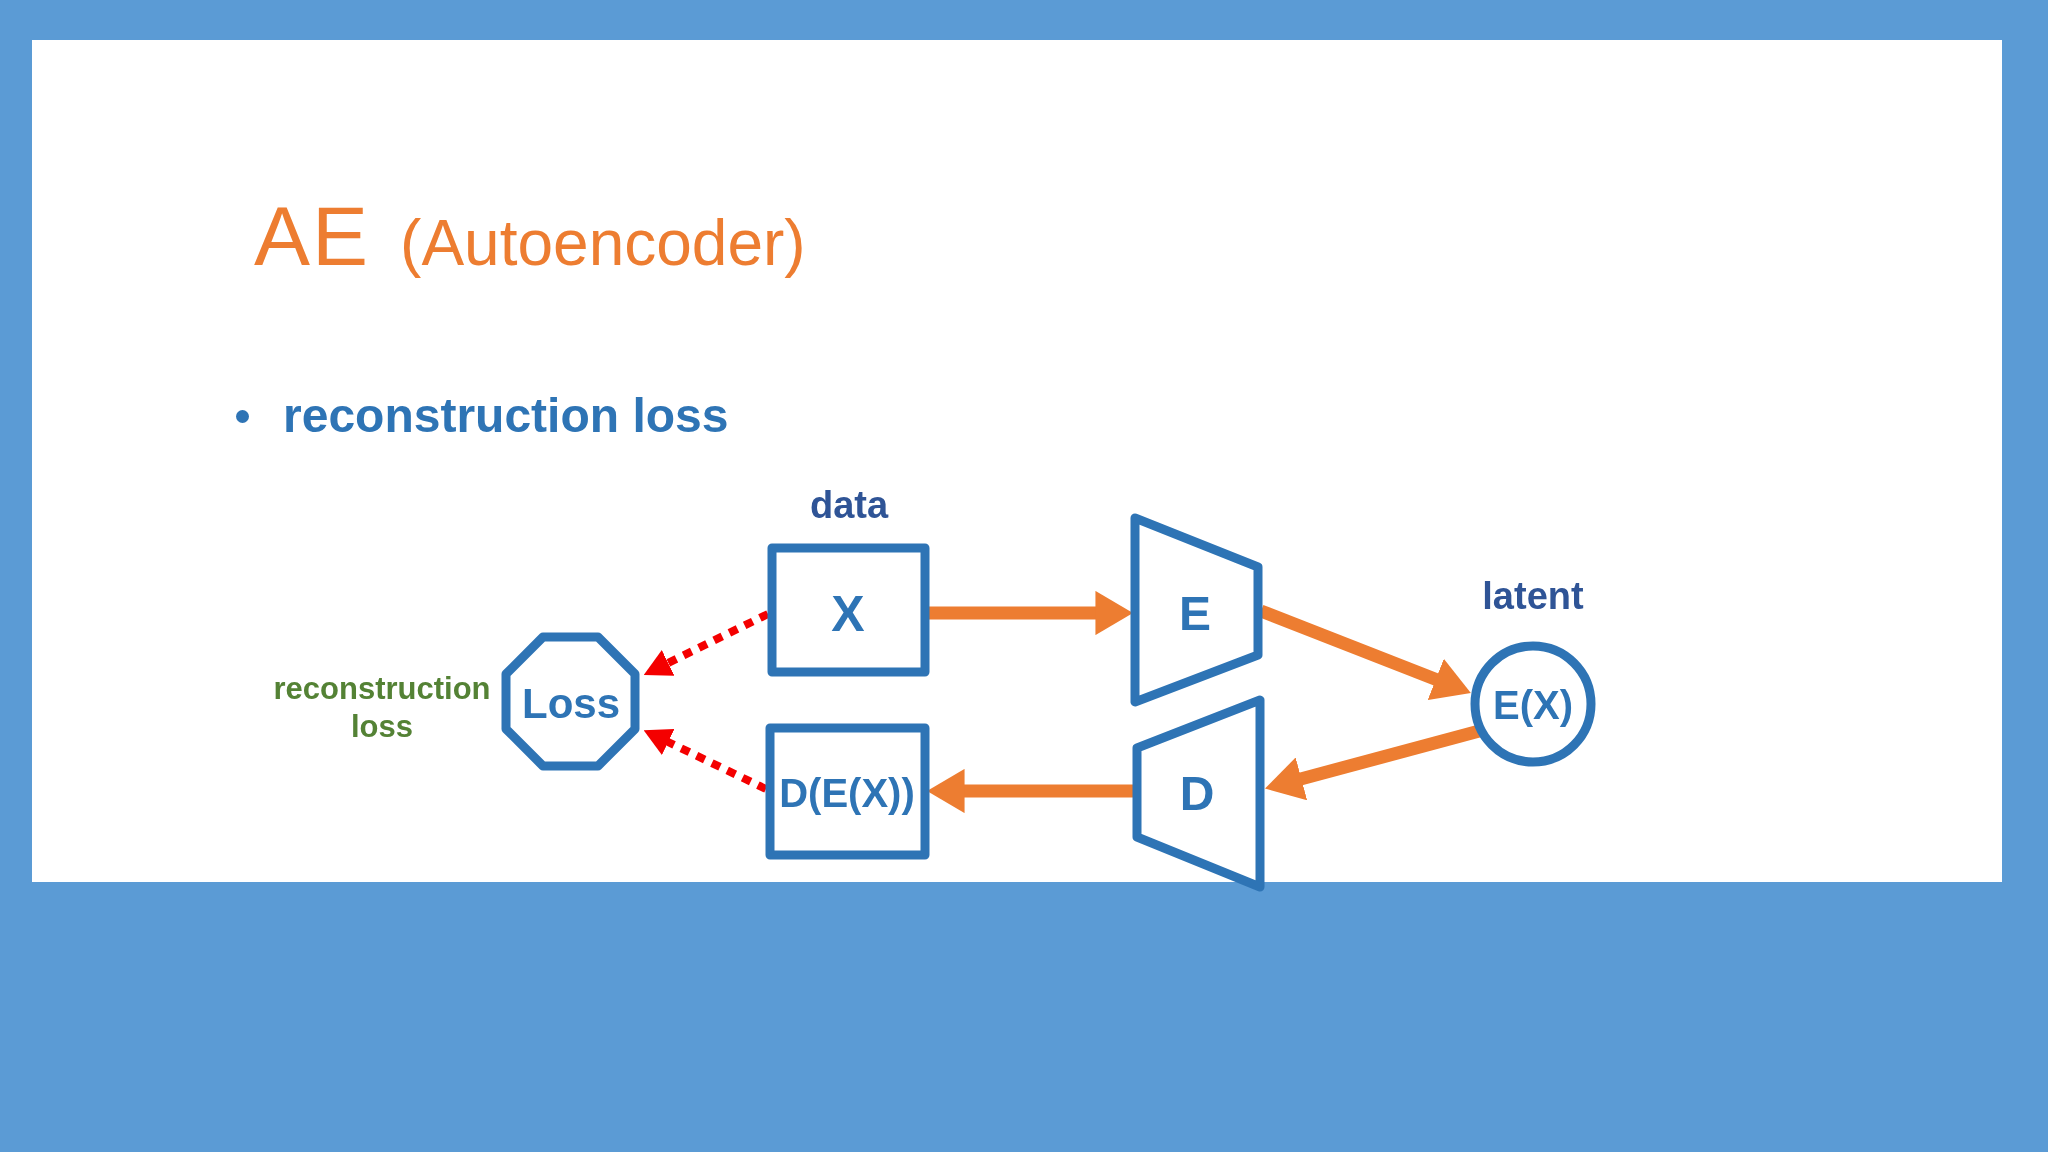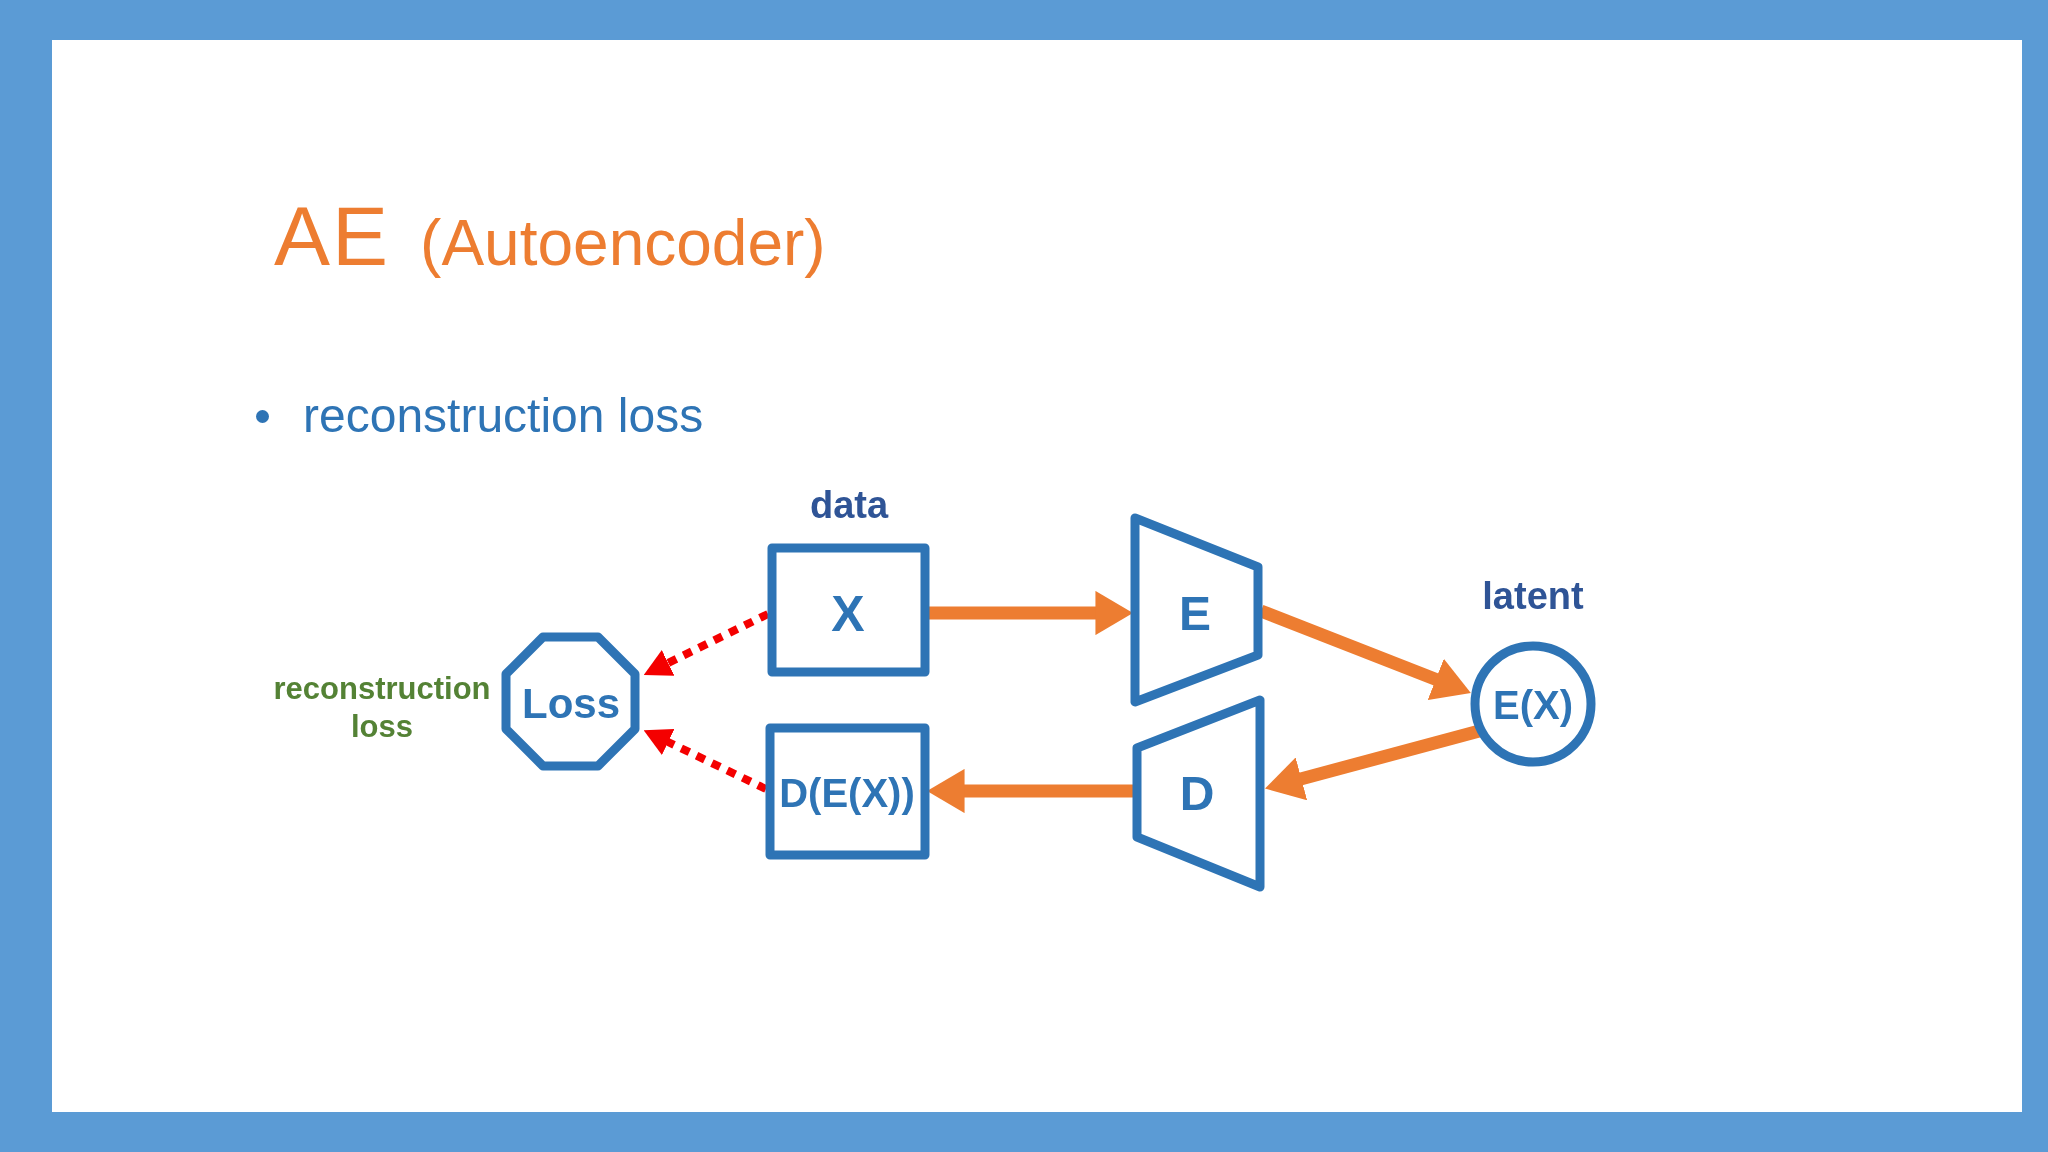--- a/index.html
+++ b/index.html
@@ -9,24 +9,24 @@
     height: 1152px;
     overflow: hidden;
     font-family: "Liberation Sans", sans-serif;
   }
   body {
     position: relative;
     background: #5b9bd5; 
   }
   .slide {
     position: absolute;
-    left: 52px;
+    left: 32px;
     top: 40px;
     width: 1970px;
-    height: 1072px;
+    height: 842px;
     background: #ffffff;
   }
   .title-row {
     position: absolute;
     left: 222px;
     top: 152px;
     white-space: nowrap;
     color: #ed7d31;
     line-height: 1.05;
   }
@@ -50,21 +50,21 @@
     white-space: nowrap;
   }
   .bullet-dot {
     width: 13px;
     height: 13px;
     border-radius: 50%;
     background: #2e74b5;
     margin-right: 21px;
     flex: 0 0 auto;
   }
-  .bullet-bold { font-weight: normal; margin-left: 13px; }
+  .bullet-bold { font-weight: bold; margin-left: 13px; }
   .diagram-svg {
     position: absolute;
     left: 0;
     top: 0;
     width: 2048px;
     height: 1152px;
   }
   .shape {
     fill: #ffffff;
     stroke: #2e74b5;

